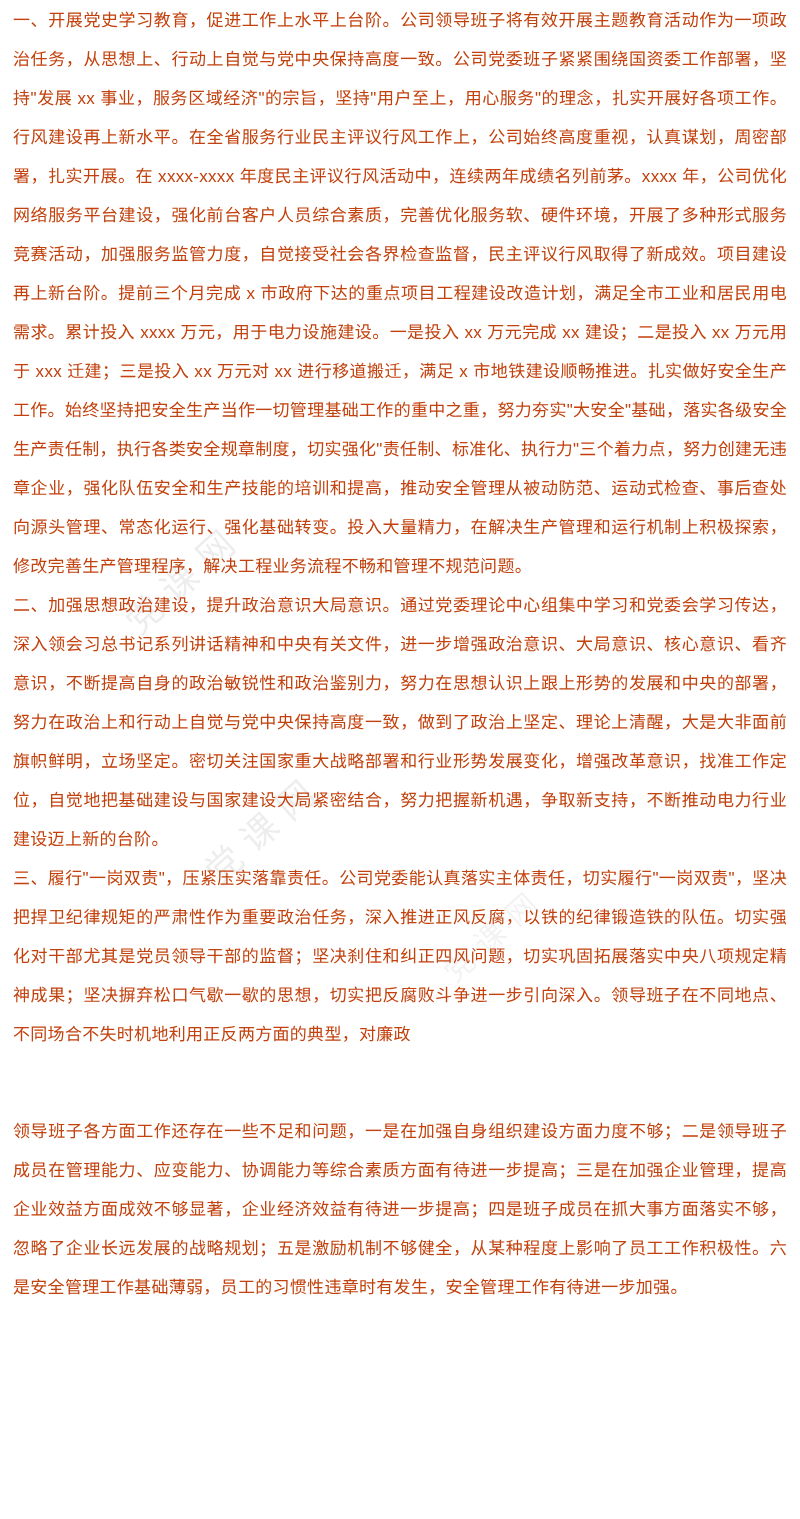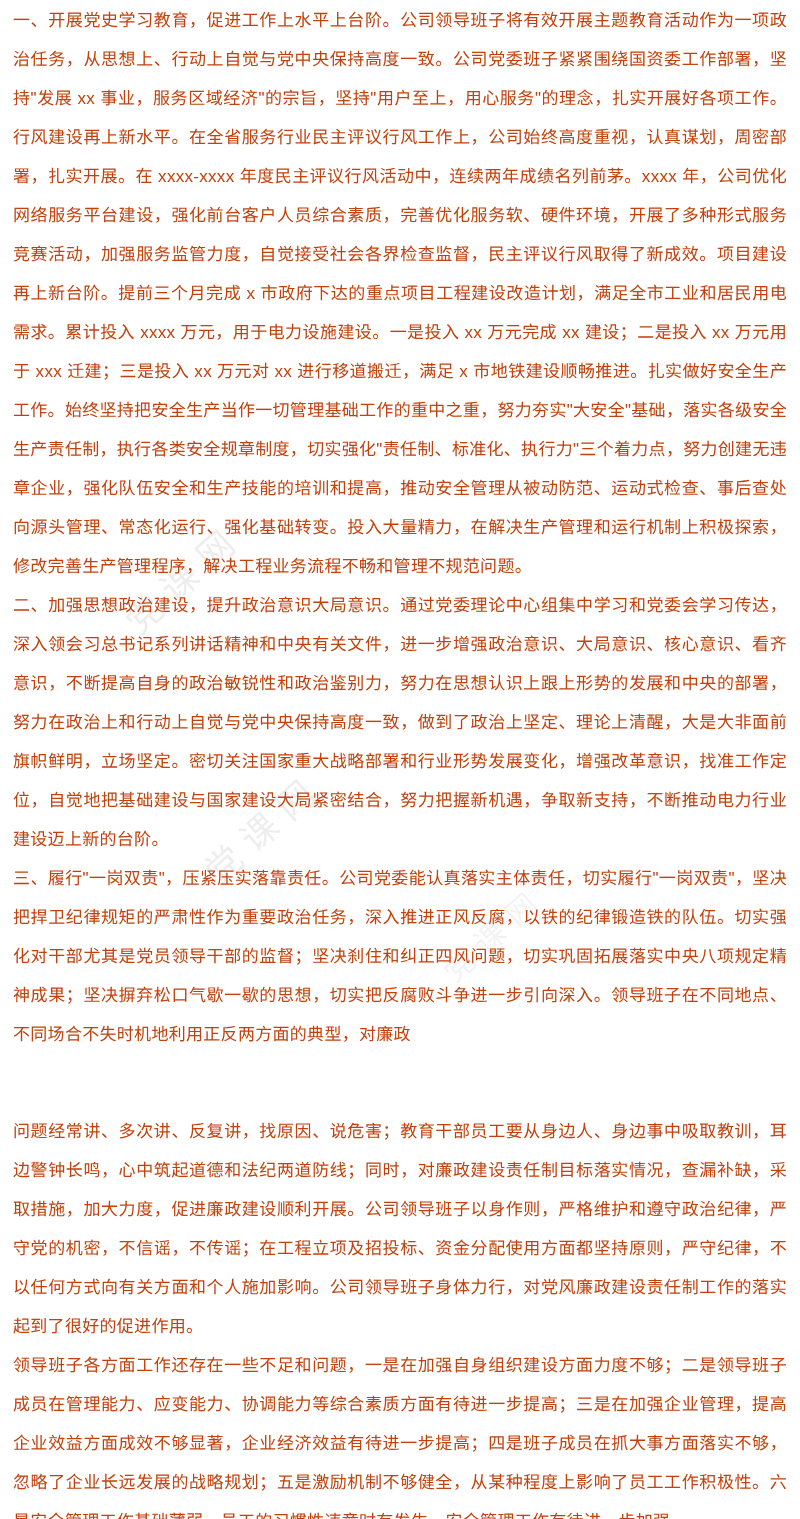--- a/index.html
+++ b/index.html
@@ -55,18 +55,17 @@
 
   <span class="watermark wm-1">党课网</span>
   <span class="watermark wm-2">党课网</span>
   <span class="watermark wm-3">党课网</span>
 
   <div class="text-block">
     <p class="para">一、开展党史学习教育，促进工作上水平上台阶。公司领导班子将有效开展主题教育活动作为一项政治任务，从思想上、行动上自觉与党中央保持高度一致。公司党委班子紧紧围绕国资委工作部署，坚持"发展 xx 事业，服务区域经济"的宗旨，坚持"用户至上，用心服务"的理念，扎实开展好各项工作。行风建设再上新水平。在全省服务行业民主评议行风工作上，公司始终高度重视，认真谋划，周密部署，扎实开展。在 xxxx-xxxx 年度民主评议行风活动中，连续两年成绩名列前茅。xxxx 年，公司优化网络服务平台建设，强化前台客户人员综合素质，完善优化服务软、硬件环境，开展了多种形式服务竞赛活动，加强服务监管力度，自觉接受社会各界检查监督，民主评议行风取得了新成效。项目建设再上新台阶。提前三个月完成 x 市政府下达的重点项目工程建设改造计划，满足全市工业和居民用电需求。累计投入 xxxx 万元，用于电力设施建设。一是投入 xx 万元完成 xx 建设；二是投入 xx 万元用于 xxx 迁建；三是投入 xx 万元对 xx 进行移道搬迁，满足 x 市地铁建设顺畅推进。扎实做好安全生产工作。始终坚持把安全生产当作一切管理基础工作的重中之重，努力夯实"大安全"基础，落实各级安全生产责任制，执行各类安全规章制度，切实强化"责任制、标准化、执行力"三个着力点，努力创建无违章企业，强化队伍安全和生产技能的培训和提高，推动安全管理从被动防范、运动式检查、事后查处向源头管理、常态化运行、强化基础转变。投入大量精力，在解决生产管理和运行机制上积极探索，修改完善生产管理程序，解决工程业务流程不畅和管理不规范问题。</p>
     <p class="para">二、加强思想政治建设，提升政治意识大局意识。通过党委理论中心组集中学习和党委会学习传达，深入领会习总书记系列讲话精神和中央有关文件，进一步增强政治意识、大局意识、核心意识、看齐意识，不断提高自身的政治敏锐性和政治鉴别力，努力在思想认识上跟上形势的发展和中央的部署，努力在政治上和行动上自觉与党中央保持高度一致，做到了政治上坚定、理论上清醒，大是大非面前旗帜鲜明，立场坚定。密切关注国家重大战略部署和行业形势发展变化，增强改革意识，找准工作定位，自觉地把基础建设与国家建设大局紧密结合，努力把握新机遇，争取新支持，不断推动电力行业建设迈上新的台阶。</p>
     <p class="para">三、履行"一岗双责"，压紧压实落靠责任。公司党委能认真落实主体责任，切实履行"一岗双责"，坚决把捍卫纪律规矩的严肃性作为重要政治任务，深入推进正风反腐，以铁的纪律锻造铁的队伍。切实强化对干部尤其是党员领导干部的监督；坚决刹住和纠正四风问题，切实巩固拓展落实中央八项规定精神成果；坚决摒弃松口气歇一歇的思想，切实把反腐败斗争进一步引向深入。领导班子在不同地点、不同场合不失时机地利用正反两方面的典型，对廉政</p>
     <div class="para-gap"></div>
-    <p class="para">问题经常讲、多次讲、反复讲，找原因、说危害；教育干部员工要从身边人、身边事中吸取教训，耳边警钟长鸣，心中筑起道德和法纪两道防线；同时，对廉政建设责任制目标落实情况，查漏补缺，采取措施，加大力度，促进廉政建设顺利开展。公司领导班子以身作则，严格维护和遵守政治纪律，严守党的机密，不信谣，不传谣；在工程立项及招投标、资金分配使用方面都坚持原则，严守纪律，不以任何方式向有关方面和个人施加影响。公司领导班子身体力行，对党风廉政建设责任制工作的落实起到了很好的促进作用。</p>
     <p class="para">领导班子各方面工作还存在一些不足和问题，一是在加强自身组织建设方面力度不够；二是领导班子成员在管理能力、应变能力、协调能力等综合素质方面有待进一步提高；三是在加强企业管理，提高企业效益方面成效不够显著，企业经济效益有待进一步提高；四是班子成员在抓大事方面落实不够，忽略了企业长远发展的战略规划；五是激励机制不够健全，从某种程度上影响了员工工作积极性。六是安全管理工作基础薄弱，员工的习惯性违章时有发生，安全管理工作有待进一步加强。</p>
 
   </div>
 
 </div>
 
 </body></html>

